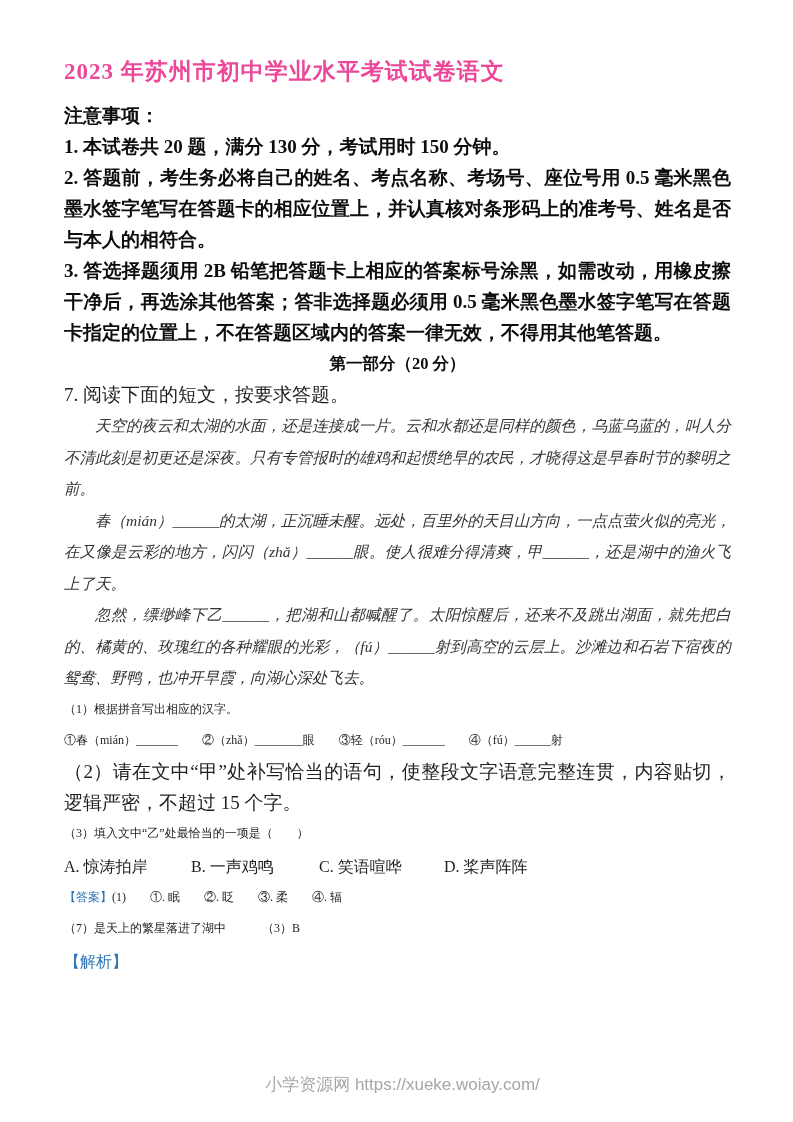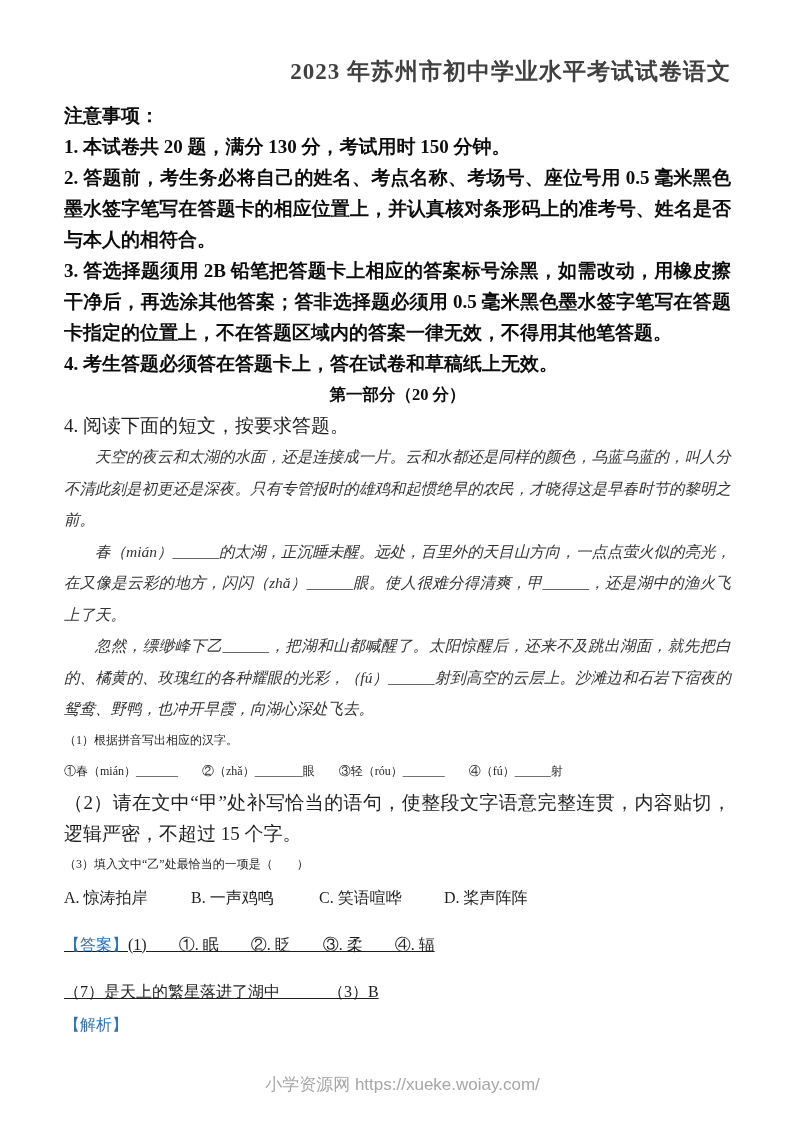--- a/index.html
+++ b/index.html
@@ -18,23 +18,23 @@
   .page {
     box-sizing: border-box;
     width: 793px;
     height: 1122px;
     padding: 56px 62px 0 64px;
     position: relative;
   }
   .page-title {
     font-size: 23px;
     font-weight: bold;
-    text-align: right;
+    text-align: left;
     margin: 0 0 13px 0;
-    color: #404040;
+    color: #ec4899;
     letter-spacing: 1px;
   }
   p { margin: 0; }
   .line {
     font-size: 19px;
     line-height: 31px;
     text-align: justify;
   }
   .bold { font-weight: bold; color: #0d0d0d; }
   .section-heading {
@@ -53,21 +53,21 @@
     text-align: justify;
   }
   .subq { line-height: 31px; font-size: 12px; }
   .choices {
     display: grid;
     grid-template-columns: 127px 128px 125px auto;
     font-size: 16px;
     line-height: 31px;
     margin-top: 2px;
   }
-  .answer-line { line-height: 31px; font-size: 16px; margin-top: 16px; text-decoration: underline; }
+  .answer-line { line-height: 31px; font-size: 12px; margin-top: 0; }
   .blue-label { color: #2e74b5; }
   .analysis-line { line-height: 31px; font-size: 16px; margin-top: 2px; }
   .footer {
     position: absolute;
     bottom: 26px;
     left: 6px;
     width: 793px;
     text-align: center;
   }
   .footer a {
@@ -83,27 +83,26 @@
 
 <div class="page">
 
   <h1 class="page-title">2023 年苏州市初中学业水平考试试卷语文</h1>
 
   <div>
     <p class="line bold">注意事项：</p>
     <p class="line bold">1. 本试卷共 20 题，满分 130 分，考试用时 150 分钟。</p>
     <p class="line bold">2. 答题前，考生务必将自己的姓名、考点名称、考场号、座位号用 0.5 毫米黑色墨水签字笔写在答题卡的相应位置上，并认真核对条形码上的准考号、姓名是否与本人的相符合。</p>
     <p class="line bold">3. 答选择题须用 2B 铅笔把答题卡上相应的答案标号涂黑，如需改动，用橡皮擦干净后，再选涂其他答案；答非选择题必须用 0.5 毫米黑色墨水签字笔写在答题卡指定的位置上，不在答题区域内的答案一律无效，不得用其他笔答题。</p>
-    <p class="line bold">4. 考生答题必须答在答题卡上，答在试卷和草稿纸上无效。</p>
   </div>
 
   <p class="section-heading">第一部分（20 分）</p>
 
   <div>
-    <p class="line">4. 阅读下面的短文，按要求答题。</p>
+    <p class="line">7. 阅读下面的短文，按要求答题。</p>
 
     <p class="passage">天空的夜云和太湖的水面，还是连接成一片。云和水都还是同样的颜色，乌蓝乌蓝的，叫人分不清此刻是初更还是深夜。只有专管报时的雄鸡和起惯绝早的农民，才晓得这是早春时节的黎明之前。</p>
     <p class="passage">春（mián）______的太湖，正沉睡未醒。远处，百里外的天目山方向，一点点萤火似的亮光，在又像是云彩的地方，闪闪（zhǎ）______眼。使人很难分得清爽，甲______，还是湖中的渔火飞上了天。</p>
     <p class="passage">忽然，缥缈峰下乙______，把湖和山都喊醒了。太阳惊醒后，还来不及跳出湖面，就先把白的、橘黄的、玫瑰红的各种耀眼的光彩，（fú）______射到高空的云层上。沙滩边和石岩下宿夜的鸳鸯、野鸭，也冲开早霞，向湖心深处飞去。</p>
 
     <p class="subq">（1）根据拼音写出相应的汉字。</p>
     <p class="subq">①春（mián）_______　　②（zhǎ）________眼　　③轻（róu）_______　　④（fú）______射</p>
     <p class="line">（2）请在文中“甲”处补写恰当的语句，使整段文字语意完整连贯，内容贴切，逻辑严密，不超过 15 个字。</p>
     <p class="subq">（3）填入文中“乙”处最恰当的一项是（　　）</p>
 

